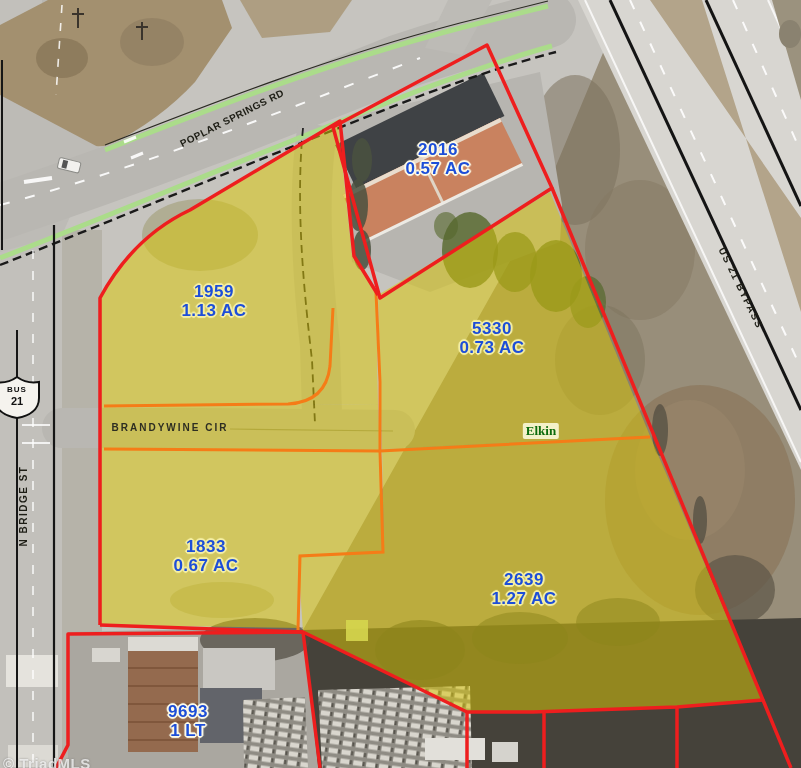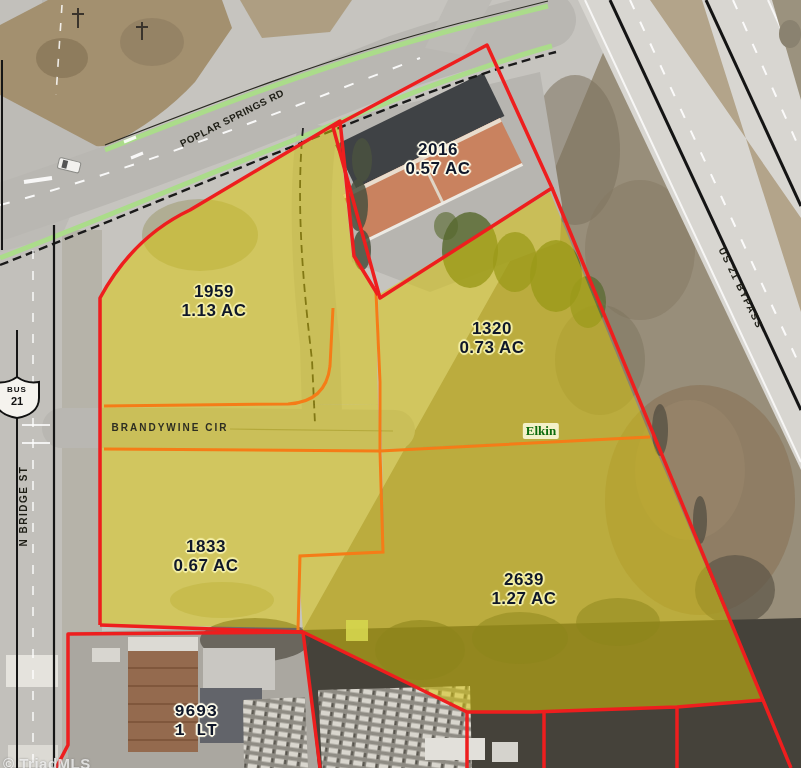--- a/index.html
+++ b/index.html
@@ -1,20 +1,20 @@
 <!DOCTYPE html>
 <html><head>
 <meta charset="utf-8">
 <style>
   html,body{margin:0;padding:0;background:#888;}
   .stage{position:relative;width:801px;height:768px;overflow:hidden;
          font-family:"Liberation Sans",sans-serif;background:#c6c4bf;}
   .stage svg{position:absolute;left:0;top:0;}
   .lbl{position:absolute;transform:translate(-50%,-50%);text-align:center;
-       white-space:nowrap;color:#0f172a;font-weight:bold;}
+       white-space:nowrap;color:#1d4ed8;font-weight:bold;}
   .plabel{font-size:17px;line-height:19px;letter-spacing:.5px;}
   .halo-y{text-shadow:-1px -1px 0 #f4efa6,1px -1px 0 #f4efa6,-1px 1px 0 #f4efa6,
           1px 1px 0 #f4efa6,-2px 0 1px #f4efa6,2px 0 1px #f4efa6,
           0 -2px 1px #f4efa6,0 2px 1px #f4efa6;}
   .halo-w{text-shadow:-1px -1px 0 #fdfbe9,1px -1px 0 #fdfbe9,-1px 1px 0 #fdfbe9,
           1px 1px 0 #fdfbe9,-2px 0 1px #fdfbe9,2px 0 1px #fdfbe9,
           0 -2px 1px #fdfbe9,0 2px 1px #fdfbe9;}
   .rlabel{font-size:10px;letter-spacing:1.5px;color:#1d1d15;font-weight:bold;}
   .city-label{font-family:"Liberation Serif",serif;font-size:13px;font-weight:bold;
        color:#0c6b0c;background:rgba(250,248,216,.9);padding:0 3px;border-radius:2px;}
@@ -170,32 +170,32 @@
 
   <div class="lbl plabel halo-w" style="left:438px;top:159px;">
     <div>2016</div>
     <div>0.57 AC</div>
   </div>
   <div class="lbl plabel halo-y" style="left:214px;top:301px;">
     <div>1959</div>
     <div>1.13 AC</div>
   </div>
   <div class="lbl plabel halo-y" style="left:492px;top:338px;">
-    <div>1320</div>
+    <div>5330</div>
     <div>0.73 AC</div>
   </div>
   <div class="lbl plabel halo-y" style="left:206px;top:556px;text-align:center;">
     <div>1833</div>
     <div>0.67 AC</div>
   </div>
   <div class="lbl plabel halo-y" style="left:524px;top:589px;">
     <div>2639</div>
     <div>1.27 AC</div>
   </div>
-  <div class="lbl plabel halo-w" style="left:196px;top:721px;font-family:Liberation Mono, monospace;">
+  <div class="lbl plabel halo-w" style="left:188px;top:721px;">
     <div>9693</div>
     <div>1 LT</div>
   </div>
 
   <div class="lbl rlabel" style="left:232px;top:118px;transform:translate(-50%,-50%) rotate(-27deg);letter-spacing:.5px;">POPLAR SPRINGS RD</div>
   <div class="lbl rlabel" style="left:170px;top:427px;letter-spacing:2px;color:#2e2e22;">BRANDYWINE CIR</div>
   <div class="lbl rlabel" style="left:23px;top:506px;transform:translate(-50%,-50%) rotate(-90deg);">N BRIDGE ST</div>
   <div class="lbl rlabel" style="left:741px;top:288px;transform:translate(-50%,-50%) rotate(64deg);">US 21 BYPASS</div>
 
   <div class="lbl city-label" style="left:541px;top:431px;">Elkin</div>

